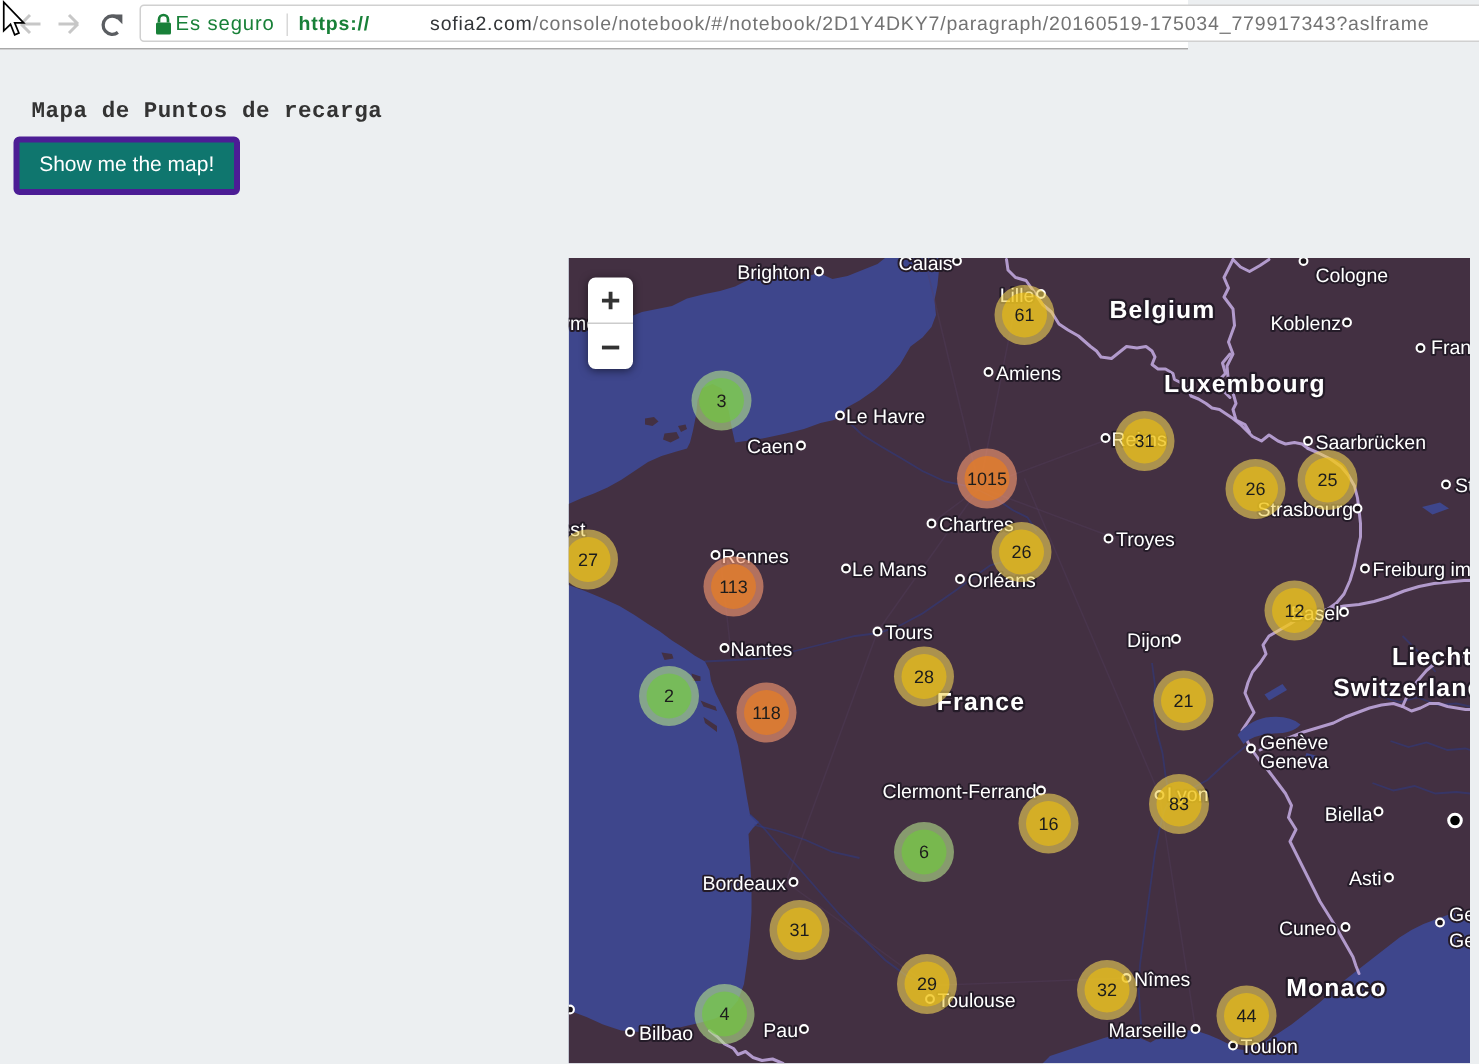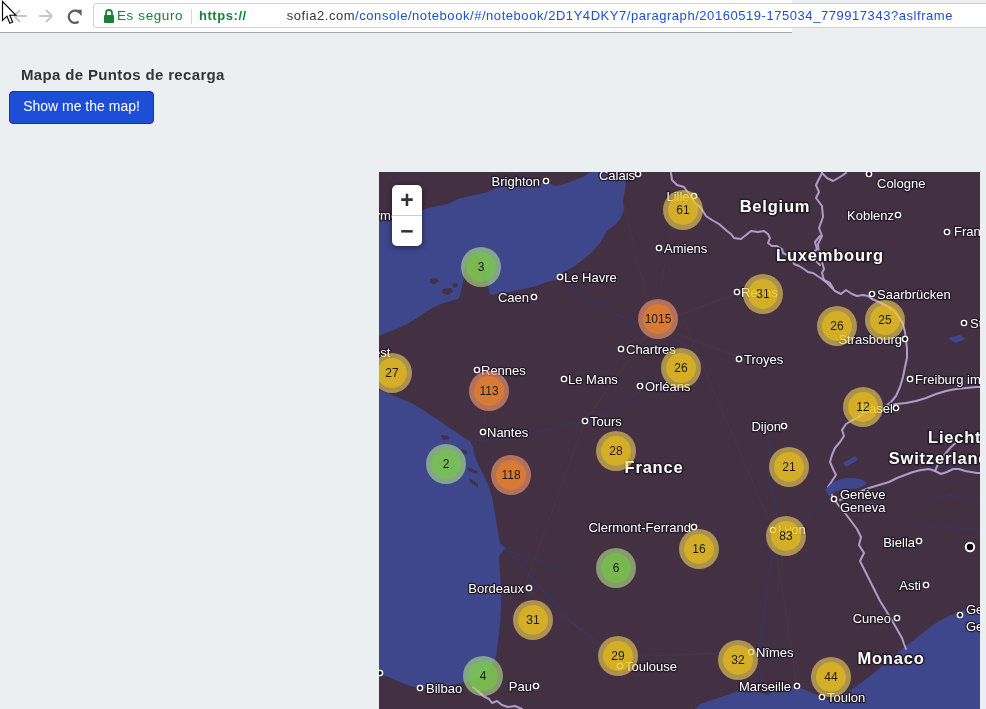--- a/index.html
+++ b/index.html
@@ -5,27 +5,27 @@
   body { width:986px; height:709px; overflow:hidden; background:#ECEFF1;
          font-family:"Liberation Sans", sans-serif; position:relative; }
   #chrome { position:absolute; left:0; top:0; width:792px; height:32px;
             background:#ffffff; border-bottom:1px solid #a8a8a8; }
   #urlbar { position:absolute; left:93px; top:3px; width:900px; height:23px;
             background:#fff; border:1px solid #d0d0d0; border-radius:3px; }
   #urlbar .txt { position:absolute; left:105px; top:4px; font-size:13px;
             white-space:nowrap; letter-spacing:0.55px; }
   .green { color:#188038;font-weight:bold; }
   .dom { color:#333639;margin-left:40px; }
-  .path { color:#1d4ed8; }
+  .path { color:#737373; }
   #seguro { position:absolute; left:23px; top:4px; font-size:13.5px; letter-spacing:0.6px; color:#188038; }
   #sep { position:absolute; left:97px; top:5px; width:1px; height:15px; background:#d8d8d8; }
   #heading { position:absolute; left:21px; top:66px; font-size:15px; font-weight:bold;
-             color:#333; letter-spacing:0.35px; }
+             color:#333; letter-spacing:0.35px;font-family:Liberation Mono, monospace; }
   #btn { position:absolute; left:9px; top:91px; width:143px; height:31px;
-         background:#1d4ed8; border:1px solid #4c1d95; border-radius:4px;
+         background:#0f766e; border:4px solid #4c1d95; border-radius:4px;
          color:#fff; font-size:14px; text-align:center; line-height:29px; }
   #map { position:absolute; left:379px; top:172px; width:601px; height:537px;
          overflow:hidden; }
   .city { font-family:"Liberation Sans", sans-serif; font-size:13px; fill:#ffffff;
           stroke:#241b28; stroke-width:2.6px; paint-order:stroke; stroke-linejoin:round; }
   .country { font-family:"Liberation Sans", sans-serif; font-size:16.5px; font-weight:bold;
              fill:#ffffff; stroke:#241b28; stroke-width:3px; paint-order:stroke;
              stroke-linejoin:round; letter-spacing:0.8px; }
   .cnum { font-family:"Liberation Sans", sans-serif; font-size:12px; fill:#1c1c1c; }
   #zoomctl { position:absolute; left:13px; top:13px; width:30px; height:61px;

